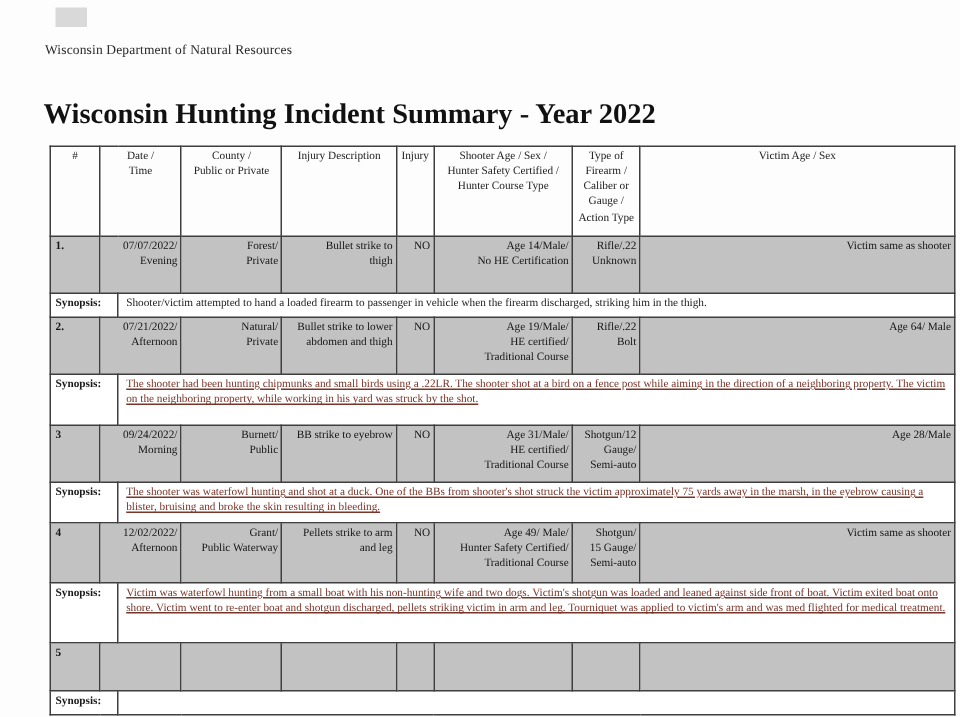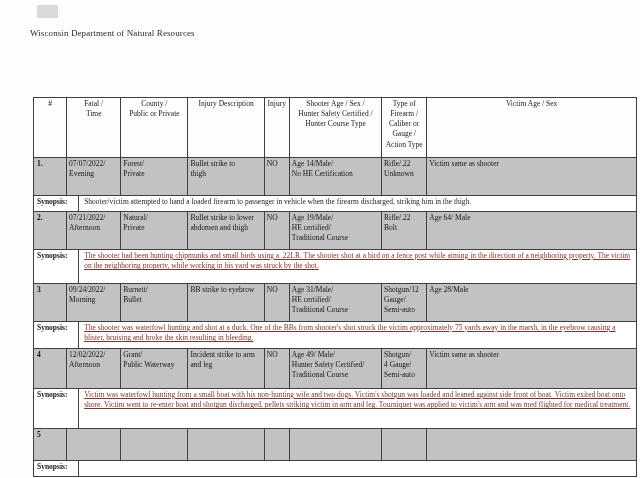--- a/index.html
+++ b/index.html
@@ -65,21 +65,21 @@
   
   tr.head-row { height: 60px; }
   tr.head-row th {
     background: #fdfdfd;
     text-align: center;
     color: #222222;
   }
   
   tr.data-row td {
     background: #c2c2c2;
-    text-align: left;
+    text-align: right;
     color: #161616;
   }
   tr.data-row td.num {
     text-align: left;
     font-weight: bold;
     padding-left: 3px;
   }
   tr.h38 { height: 38px; }
   tr.h40 { height: 40px; }
   tr.h32 { height: 32px; }
@@ -105,38 +105,39 @@
 </style>
 </head>
 <body>
 
 <div class="page">
 
   <div class="scan-artifact"></div>
 
   <div class="agency">Wisconsin Department of Natural Resources</div>
 
+  <h1 class="doc-title">Wisconsin Hunting Incident Summary - Year 2022</h1>
 
   <table class="incident-table">
     <colgroup>
       <col style="width:33px">
         <col style="width:12px">
         <col style="width:42px">
       <col style="width:67px">
         <col style="width:76px">
         <col style="width:25px">
       <col style="width:92px">
         <col style="width:45px">
         <col style="width:209px">
     </colgroup>
 
     <tbody>
         <tr class="head-row">
       <th>#</th>
-      <th colspan="2">Fatal /
+      <th colspan="2">Date /
 Time</th>
       <th>County /
 Public or Private</th>
       <th>Injury Description</th>
       <th>Injury</th>
       <th>Shooter Age / Sex /
 Hunter Safety Certified /
 Hunter Course Type</th>
       <th>Type of
 Firearm /
@@ -185,21 +186,21 @@
     <tr class="syn-row syn-h34 syn-red">
       <td class="syn-label" colspan="2">Synopsis:</td>
       <td class="syn-text" colspan="7">The shooter had been hunting chipmunks and small birds using a .22LR. The shooter shot at a bird on a fence post while aiming in the direction of a neighboring property. The victim on the neighboring property, while working in his yard was struck by the shot.</td>
     </tr>
 
     <tr class="data-row h38">
       <td class="num">3</td>
       <td colspan="2">09/24/2022/
 Morning</td>
       <td>Burnett/
-Bullet</td>
+Public</td>
       <td>BB strike to eyebrow</td>
       <td>NO</td>
       <td>Age 31/Male/
 HE certified/
 Traditional Course</td>
       <td>Shotgun/12
 Gauge/
 Semi-auto</td>
       <td>Age 28/Male</td>
     </tr>
@@ -207,28 +208,28 @@
       <td class="syn-label" colspan="2">Synopsis:</td>
       <td class="syn-text" colspan="7">The shooter was waterfowl hunting and shot at a duck.  One of the BBs from shooter's shot struck the victim approximately 75 yards away in the marsh, in the eyebrow causing a blister, bruising and broke the skin resulting in bleeding.</td>
     </tr>
 
     <tr class="data-row h40">
       <td class="num">4</td>
       <td colspan="2">12/02/2022/
 Afternoon</td>
       <td>Grant/
 Public Waterway</td>
-      <td>Incident strike to arm
+      <td>Pellets strike to arm
 and leg</td>
       <td>NO</td>
       <td>Age 49/ Male/
 Hunter Safety Certified/
 Traditional Course</td>
       <td>Shotgun/
-4 Gauge/
+15 Gauge/
 Semi-auto</td>
       <td>Victim same as shooter</td>
     </tr>
     <tr class="syn-row syn-h40 syn-red">
       <td class="syn-label" colspan="2">Synopsis:</td>
       <td class="syn-text" colspan="7">Victim was waterfowl hunting from a small boat with his non-hunting wife and two dogs.  Victim's shotgun was loaded and leaned against side front of boat.  Victim exited boat onto shore.  Victim went to re-enter boat and shotgun discharged, pellets striking victim in arm and leg.  Tourniquet was applied to victim's arm and was med flighted for medical treatment.</td>
     </tr>
 
     <tr class="data-row h32">
       <td class="num">5</td>

